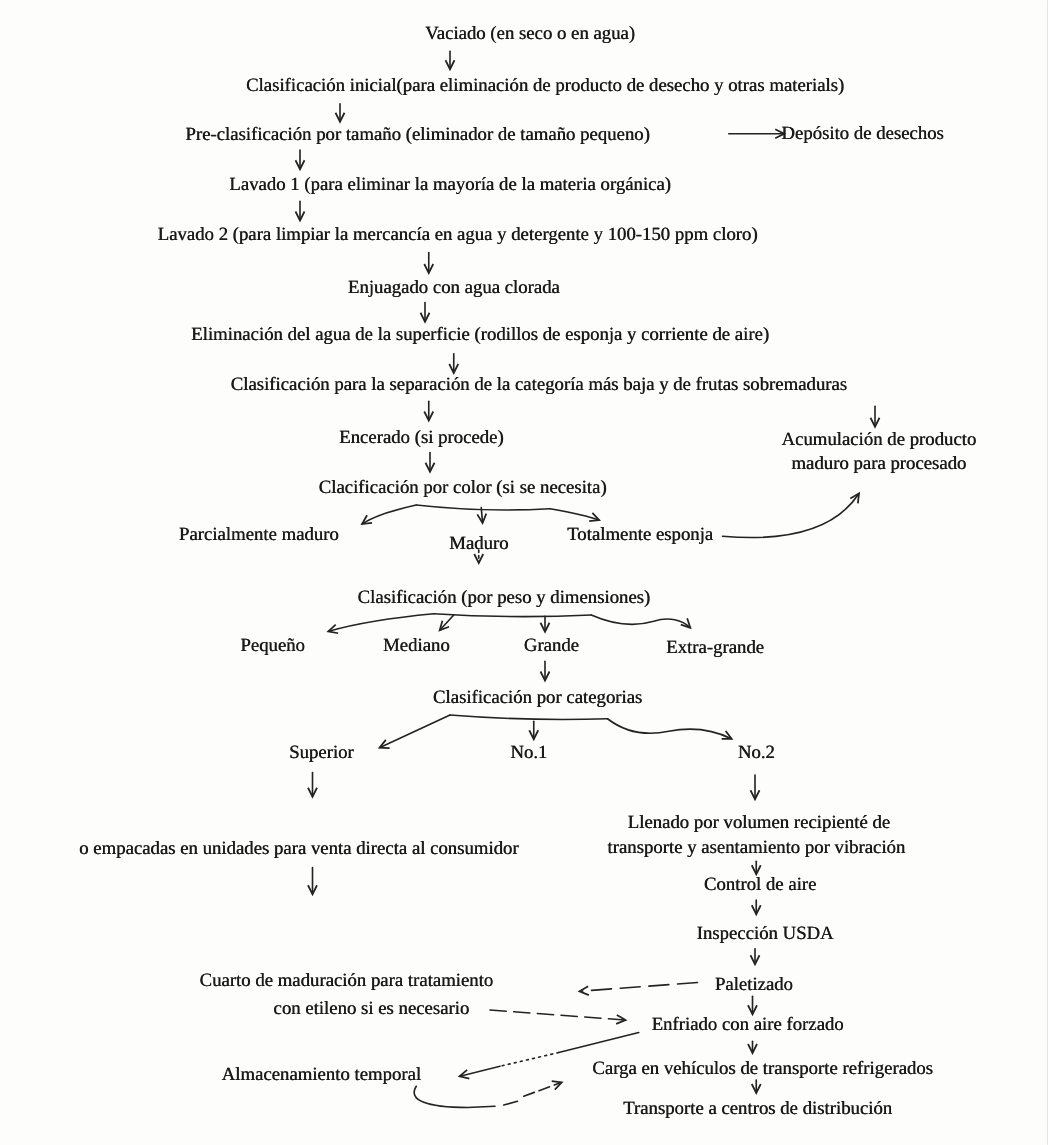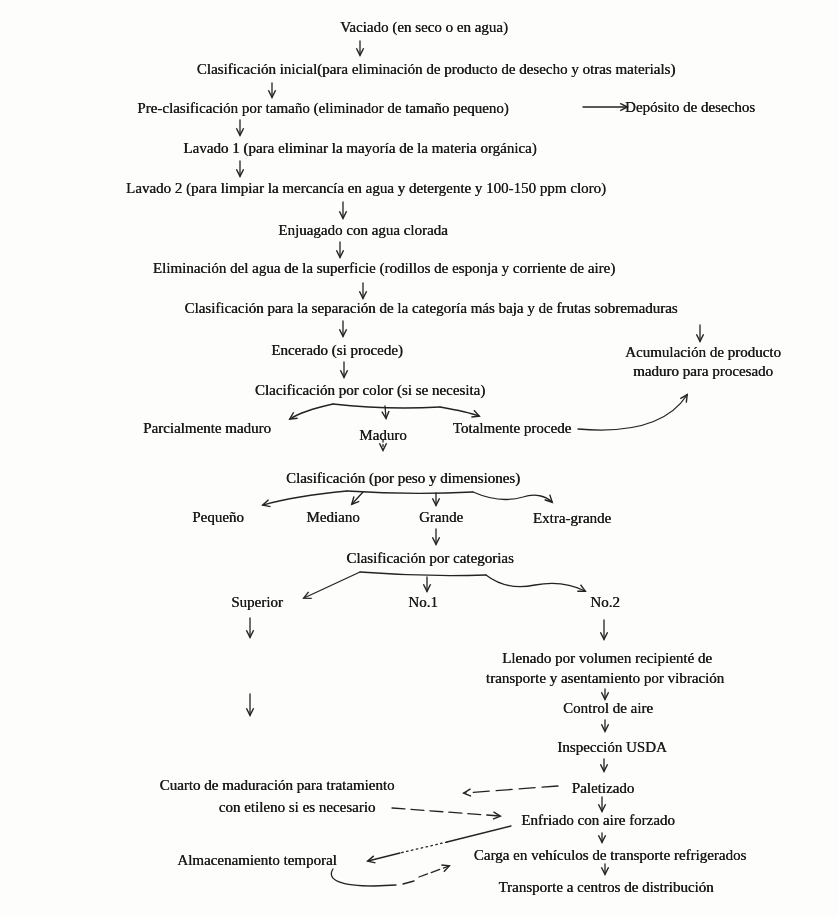--- a/index.html
+++ b/index.html
@@ -76,43 +76,44 @@
     <path class="edge" d="M400,853 L368,861" stroke-width="1.8" marker-end="url(#ah)"></path>
 
     <path class="edge" d="M605,864 L605,874" marker-end="url(#ah)"></path>
     <path class="edge" d="M333,869 C326,880 341,886 374,886 L396,885" stroke-width="1.6"></path>
     <path class="edge" d="M403,884 L414,881" stroke-width="1.4"></path>
     <path class="edge" d="M419,877 L449,866" stroke-dasharray="9,4" stroke-width="1.6" marker-end="url(#ah)"></path>
   </svg>
 
   <div class="label" style="left:424px;top:18px">Vaciado (en seco o en agua)</div>
   <div class="label" style="left:436px;top:60px">Clasificación inicial(para eliminación de producto de desecho y otras materials)</div>
-  <div class="label" style="left:323px;top:99px">Pre-clasificación por tamaño (eliminador de tamaño pequeno)</div>
+  <div class="label" style="left:334px;top:99px">Pre-clasificación por tamaño (eliminador de tamaño pequeno)</div>
   <div class="label" style="left:690px;top:98px">Depósito de desechos</div>
   <div class="label" style="left:360px;top:139px">Lavado 1 (para eliminar la mayoría de la materia orgánica)</div>
   <div class="label" style="left:366px;top:179px">Lavado 2 (para limpiar la mercancía en agua y detergente y 100-150 ppm cloro)</div>
   <div class="label" style="left:363px;top:221px">Enjuagado con agua clorada</div>
   <div class="label" style="left:384px;top:259px">Eliminación del agua de la superficie (rodillos de esponja y corriente de aire)</div>
   <div class="label" style="left:431px;top:299px">Clasificación para la separación de la categoría más baja y de frutas sobremaduras</div>
   <div class="label" style="left:337px;top:341px">Encerado (si procede)</div>
   <div class="label" style="left:703px;top:343px">Acumulación de producto</div>
   <div class="label" style="left:703px;top:362px">maduro para procesado</div>
   <div class="label" style="left:370px;top:381px">Clacificación por color (si se necesita)</div>
   <div class="label" style="left:207px;top:419px">Parcialmente maduro</div>
   <div class="label" style="left:383px;top:426px">Maduro</div>
-  <div class="label" style="left:512px;top:419px">Totalmente procede</div>
+  <div class="label" style="left:512px;top:419px">Totalmente esponja</div>
   <div class="label" style="left:403px;top:469px">Clasificación (por peso y dimensiones)</div>
   <div class="label" style="left:218px;top:508px">Pequeño</div>
   <div class="label" style="left:333px;top:508px">Mediano</div>
   <div class="label" style="left:441px;top:508px">Grande</div>
   <div class="label" style="left:572px;top:509px">Extra-grande</div>
   <div class="label" style="left:430px;top:549px">Clasificación por categorias</div>
   <div class="label" style="left:257px;top:593px">Superior</div>
   <div class="label" style="left:423px;top:593px">No.1</div>
   <div class="label" style="left:605px;top:593px">No.2</div>
+  <div class="label" style="left:239px;top:670px">o empacadas en unidades para venta directa al consumidor</div>
   <div class="label" style="left:607px;top:649px">Llenado por volumen recipienté de</div>
   <div class="label" style="left:605px;top:669px">transporte y asentamiento por vibración</div>
   <div class="label" style="left:608px;top:699px">Control de aire</div>
   <div class="label" style="left:612px;top:738px">Inspección USDA</div>
   <div class="label" style="left:603px;top:779px">Paletizado</div>
   <div class="label" style="left:277px;top:776px">Cuarto de maduración para tratamiento</div>
   <div class="label" style="left:297px;top:798px">con etileno si es necesario</div>
   <div class="label" style="left:598px;top:811px">Enfriado con aire forzado</div>
   <div class="label" style="left:610px;top:846px">Carga en vehículos de transporte refrigerados</div>
   <div class="label" style="left:257px;top:851px">Almacenamiento temporal</div>

